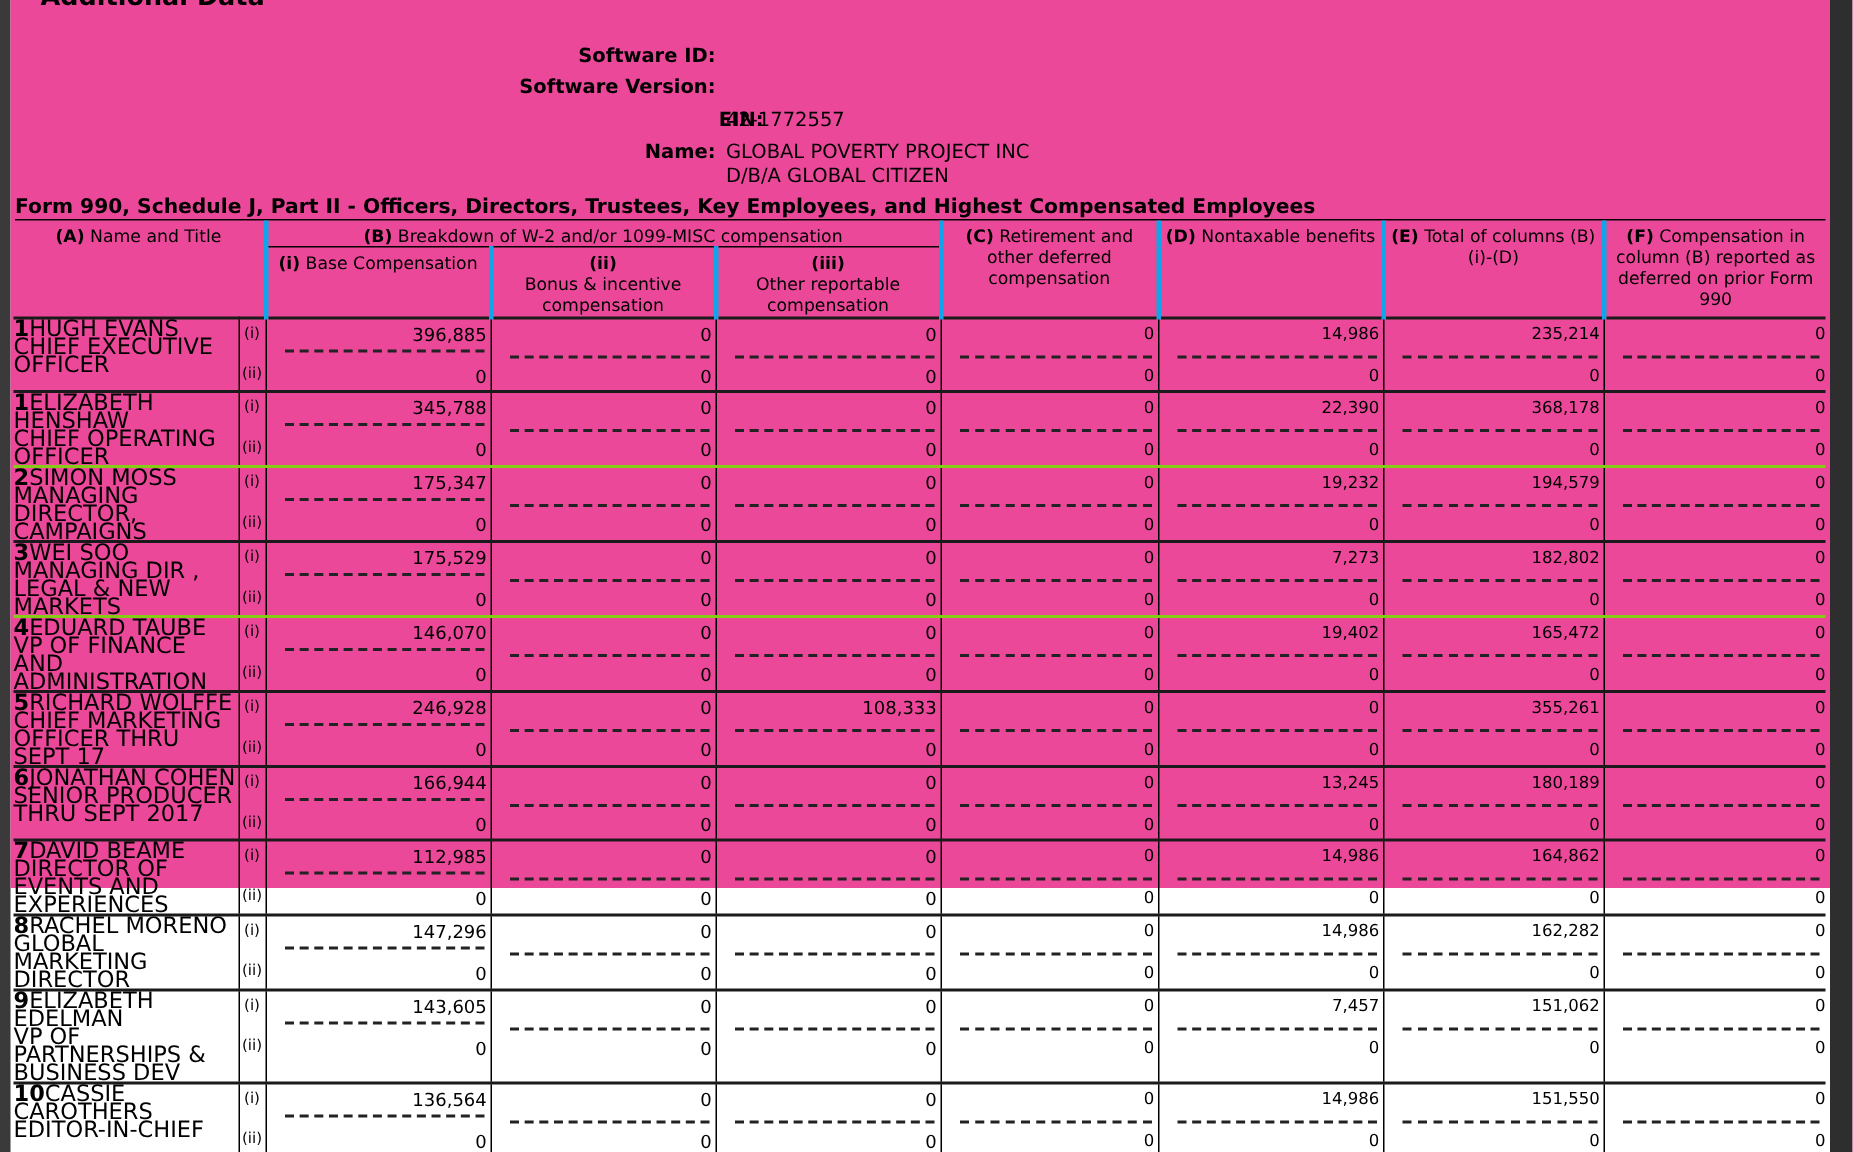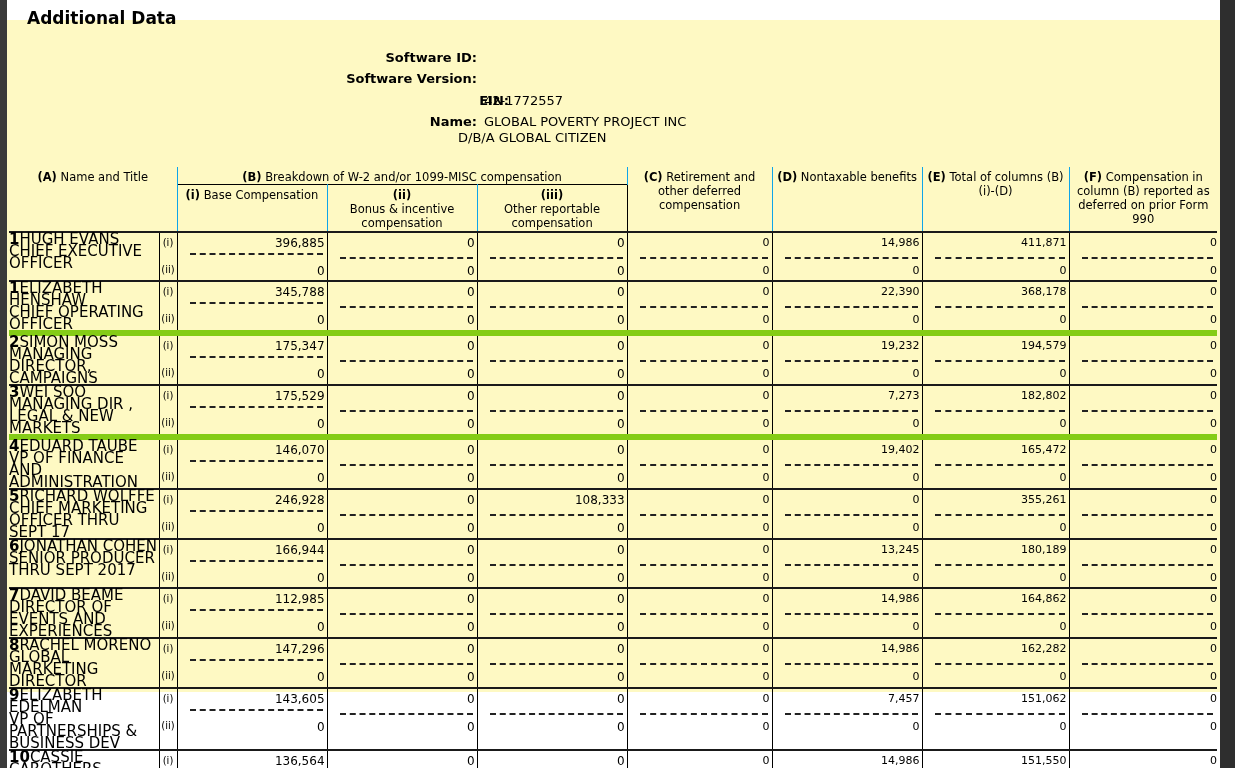--- a/index.html
+++ b/index.html
@@ -4,50 +4,50 @@
 <style>
   html, body { margin: 0; padding: 0; }
   body {
     width: 1235px; height: 768px; overflow: hidden; position: relative;
     background: #ffffff;
     font-family: "DejaVu Sans", "Liberation Sans", sans-serif;
     color: #000;
   }
   .left-edge { position: absolute; left: 0; top: 0; width: 7px; height: 768px; background: #3a3a3a; }
   .right-edge { position: absolute; right: 0; top: 0; width: 15px; height: 768px; background: #2e2e2e; }
-  .page { position: absolute; left: 7px; top: 0; width: 1213px; height: 672px; background: #fef9c3; margin-top: 20px; }
+  .page { position: absolute; left: 7px; top: 0; width: 1213px; height: 592px; background: #ec4899; }
 
   .page-heading { position: absolute; left: 20px; top: -12px; font-size: 17px; font-weight: bold; }
 
   .meta { position: absolute; top: 30px; left: 0; width: 800px; font-size: 13px; }
   .meta-label { position: absolute; right: 0; font-weight: bold; white-space: nowrap; text-align: right; }
   .meta-value { position: absolute; left: 8px; white-space: nowrap; }
 
   .form-title {
     position: absolute; left: 3px; top: 130px; font-size: 13.5px; font-weight: bold;
     border-bottom: 1px solid #000; width: 1207px; padding-bottom: 0px; line-height: 16px;
   }
 
   table.sched {
     position: absolute; left: 2px; top: 147px; width: 1208px;
     border-collapse: collapse; table-layout: fixed; font-size: 11.5px;
   }
   table.sched th {
     font-weight: normal; vertical-align: top; padding: 3px 2px 1px 2px; line-height: 14px;
-    border-left: 1px solid #000; border-right: 1px solid #0ea5e9;
+    border-left: 1px solid #000; border-right: 3px solid #0ea5e9;
   }
   table.sched th b { font-weight: bold; }
   table.sched th.first { border-left: none; }
   table.sched th.last { border-right: none; }
   .hdr-top th { border-bottom: none; }
   .hdr-sub th { border-top: 1px solid #000; }
 
   tr.entry td { vertical-align: top; padding: 0; }
   tr.entry { border-top: 2px solid #1a1a1a; }
-  tr.entry.light { border-top: 6px solid #84cc16; }
+  tr.entry.light { border-top: 2px solid #84cc16; }
   tr.last-row { border-bottom: 2px solid #b91c1c; }
   td.name-cell { font-size: 15px; line-height: 12px; padding: 3px 2px 0 2px; height: 47px; text-transform: uppercase; border-right: 1px solid #000; }
   td.name-cell b { font-weight: bold; }
   td.roman-cell { border-right: 1px solid #000; font-size: 10px; text-align: center; position: relative; }
   .roman-i { position: absolute; top: 4px; left: 0; right: 0; }
   .roman-ii { position: absolute; top: 31px; left: 0; right: 0; }
   td.amt { border-right: 1px solid #000; position: relative; }
   td.amt.last { border-right: none; }
   .v1 { position: absolute; right: 2px; top: 3px; font-size: 12px; }
   .v2 { position: absolute; right: 2px; top: 31px; font-size: 12px; }
@@ -74,23 +74,24 @@
       <span class="meta-label">Software Version:</span>
     </div>
     <div style="position:absolute; left:0; top:43px; width:470px; height:20px;padding-left:32px;">
       <span class="meta-label">EIN:</span>
     </div>
     <span style="position:absolute; left:477px; top:43px; white-space:nowrap;">42-1772557</span>
     <div style="position:absolute; left:0; top:64px; width:470px; height:20px;">
       <span class="meta-label">Name:</span>
     </div>
     <span style="position:absolute; left:477px; top:64px; white-space:nowrap;">GLOBAL POVERTY PROJECT INC</span>
-    <span style="position:absolute; left:451px; top:80px; white-space:nowrap;">D/B/A GLOBAL CITIZEN</span>
+    <span style="position:absolute; left:477px; top:80px; white-space:nowrap;">D/B/A GLOBAL CITIZEN</span>
   </div>
 
+  <div class="form-title">Form 990, Schedule J, Part II - Officers, Directors, Trustees, Key Employees, and Highest Compensated Employees</div>
 
   <table class="sched">
     <colgroup>
       <col style="width:150px">
         <col style="width:18px">
         <col style="width:150px">
         <col style="width:150px">
         <col style="width:150px">
         <col style="width:145px">
         <col style="width:150px">
@@ -138,21 +139,21 @@
             <span class="v1">0</span>
             <span class="dash"></span>
             <span class="v2">0</span>
           </td>
           <td class="amt narrow">
             <span class="v1">14,986</span>
             <span class="dash"></span>
             <span class="v2">0</span>
           </td>
           <td class="amt narrow">
-            <span class="v1">411,871</span>
+            <span class="v1">235,214</span>
             <span class="dash"></span>
             <span class="v2">0</span>
           </td>
           <td class="amt narrow fcol last">
             <span class="v1">0</span>
             <span class="dash"></span>
             <span class="v2">0</span>
           </td>
         </tr>
         <tr class="entry">

